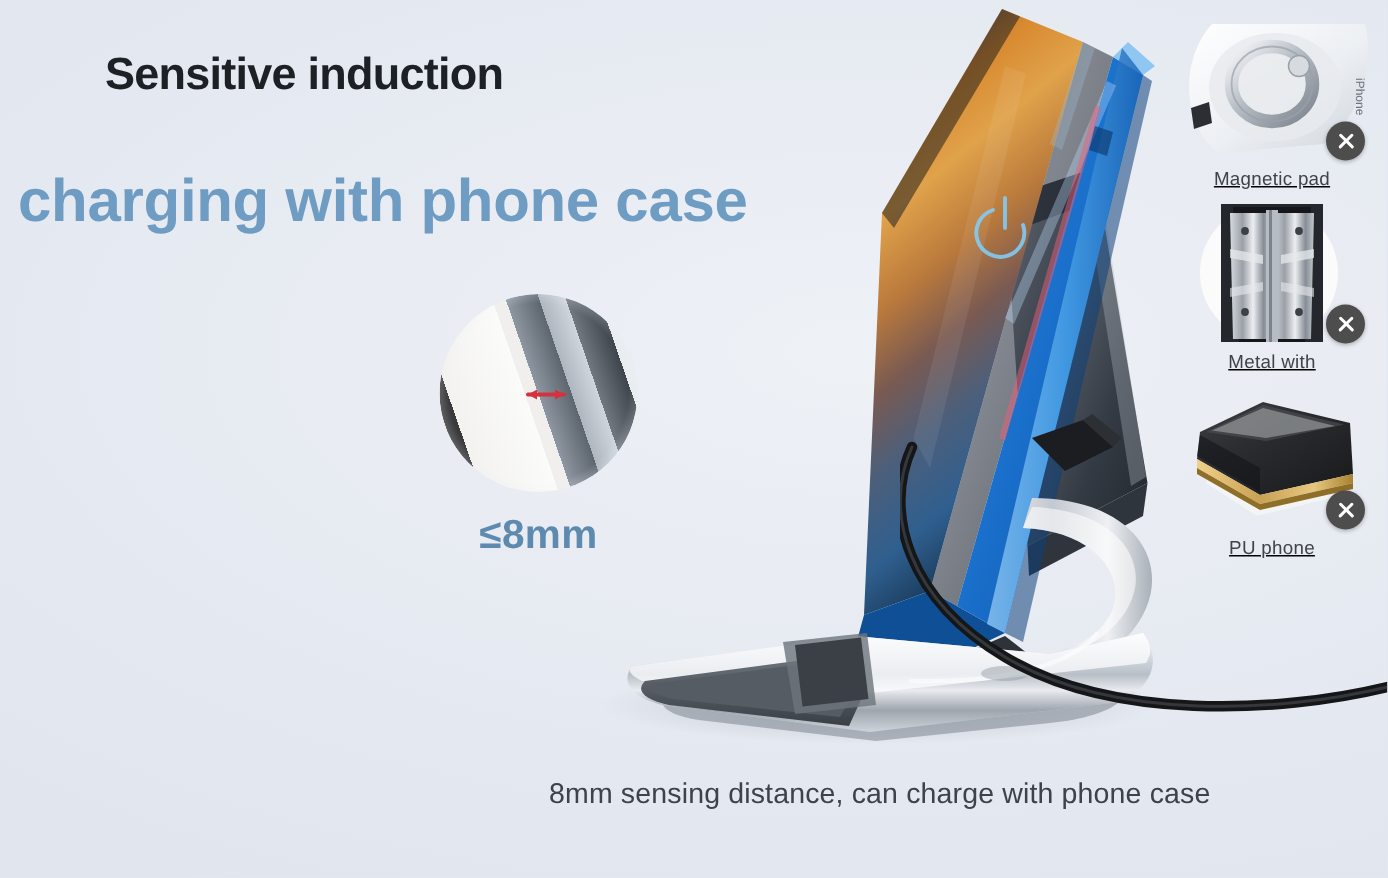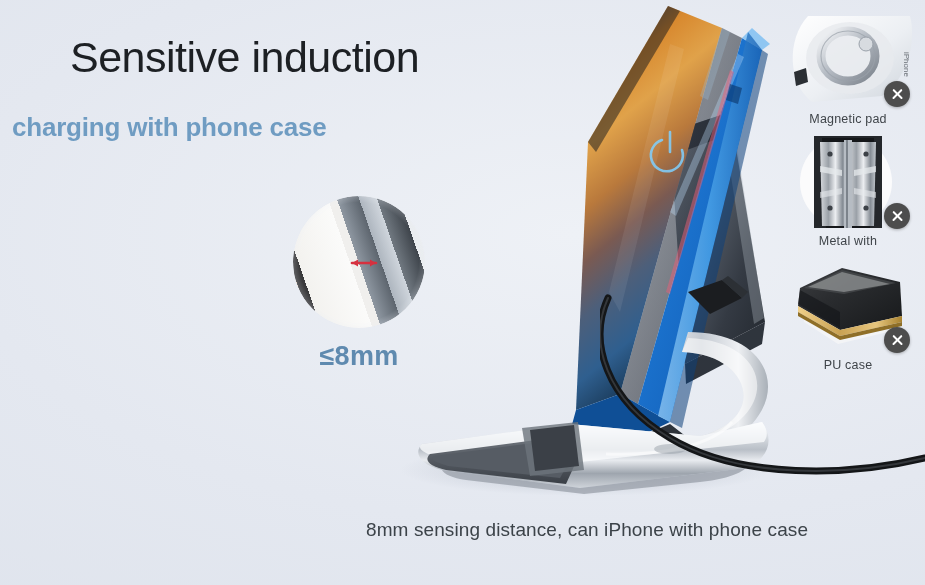--- a/index.html
+++ b/index.html
@@ -9,26 +9,26 @@
     background:#e3e7ef;
   }
   #stage{position:relative;width:925px;height:585px;overflow:hidden;
     background:
       radial-gradient(120% 90% at 62% 40%, #eef1f6 0%, #e4e8f0 55%, #dee3ec 100%);
   }
 
   
   .headline{
     position:absolute;left:70px;top:33px;
-    font-size:43px;font-weight:400;letter-spacing:-0.5px;
+    font-size:30px;font-weight:700;letter-spacing:-0.5px;
     color:#1d2024;white-space:nowrap;
   }
   .subheadline{
     position:absolute;left:12px;top:112px;
-    font-size:26px;font-weight:600;letter-spacing:-0.2px;
+    font-size:40px;font-weight:600;letter-spacing:-0.2px;
     color:#6f9cc2;white-space:nowrap;text-align:right;
   }
 
   
   .caption{
     position:absolute;left:366px;top:519px;
     font-size:19px;color:#3c4349;letter-spacing:.1px;white-space:nowrap;
   }
 
   
@@ -60,21 +60,21 @@
   }
 
   
   .rig{position:absolute;left:370px;top:-8px;width:420px;height:510px;}
 
   
   .cable{position:absolute;left:600px;top:290px;width:325px;height:210px;}
 
   
   .thumbs{position:absolute;left:778px;top:14px;width:140px;}
-  .thumb{position:relative;width:140px;margin-bottom:6px;}
+  .thumb{position:relative;width:140px;margin-bottom:6px;text-decoration:underline;}
   .thumb-art{position:relative;width:140px;height:95px;}
   .badge{
     position:absolute;right:8px;bottom:2px;width:26px;height:26px;border-radius:50%;
     background:#4d4d4d;box-shadow:0 1px 3px rgba(0,0,0,.28);
   }
   .badge:before,.badge:after{
     content:"";position:absolute;left:50%;top:50%;width:13px;height:2.4px;
     background:#fff;border-radius:2px;margin-left:-6.5px;margin-top:-1.2px;
   }
   .badge:before{transform:rotate(45deg);}
@@ -333,19 +333,19 @@
           <path d="M28 46 L60 60 L120 50 L118 70 L60 84 L26 62 Z" fill="#f3f4f6"></path>
           <path d="M22 28 L64 8 L122 22 L124 56 L62 70 L20 46 Z" fill="url(#puLeather)"></path>
           <path d="M20 46 L62 70 L124 56 L124 62 L62 76 L20 52 Z" fill="url(#puGold)"></path>
           <path d="M20 52 L62 76 L124 62 L124 66 L62 80 L20 56 Z" fill="#8f6f28"></path>
           <path d="M26 28 L64 10 L118 23 L66 34 Z" fill="#4a4d50" opacity=".7"></path>
           <path d="M30 27 L64 12 L112 24 L66 32 Z" fill="#e9eaec" opacity=".35"></path>
           <path d="M22 30 L62 52 L62 68 L20 44 Z" fill="#111315" opacity=".55"></path>
         </svg>
         <div class="badge"></div>
       </div>
-      <div class="thumb-label">PU case</div>
+      <div class="thumb-label">PU phone</div>
     </div>
   </div>
 
-  <div class="caption">8mm sensing distance, can iPhone with phone case</div>
+  <div class="caption">8mm sensing distance, can charge with phone case</div>
 
 </div>
 
 </body></html>

